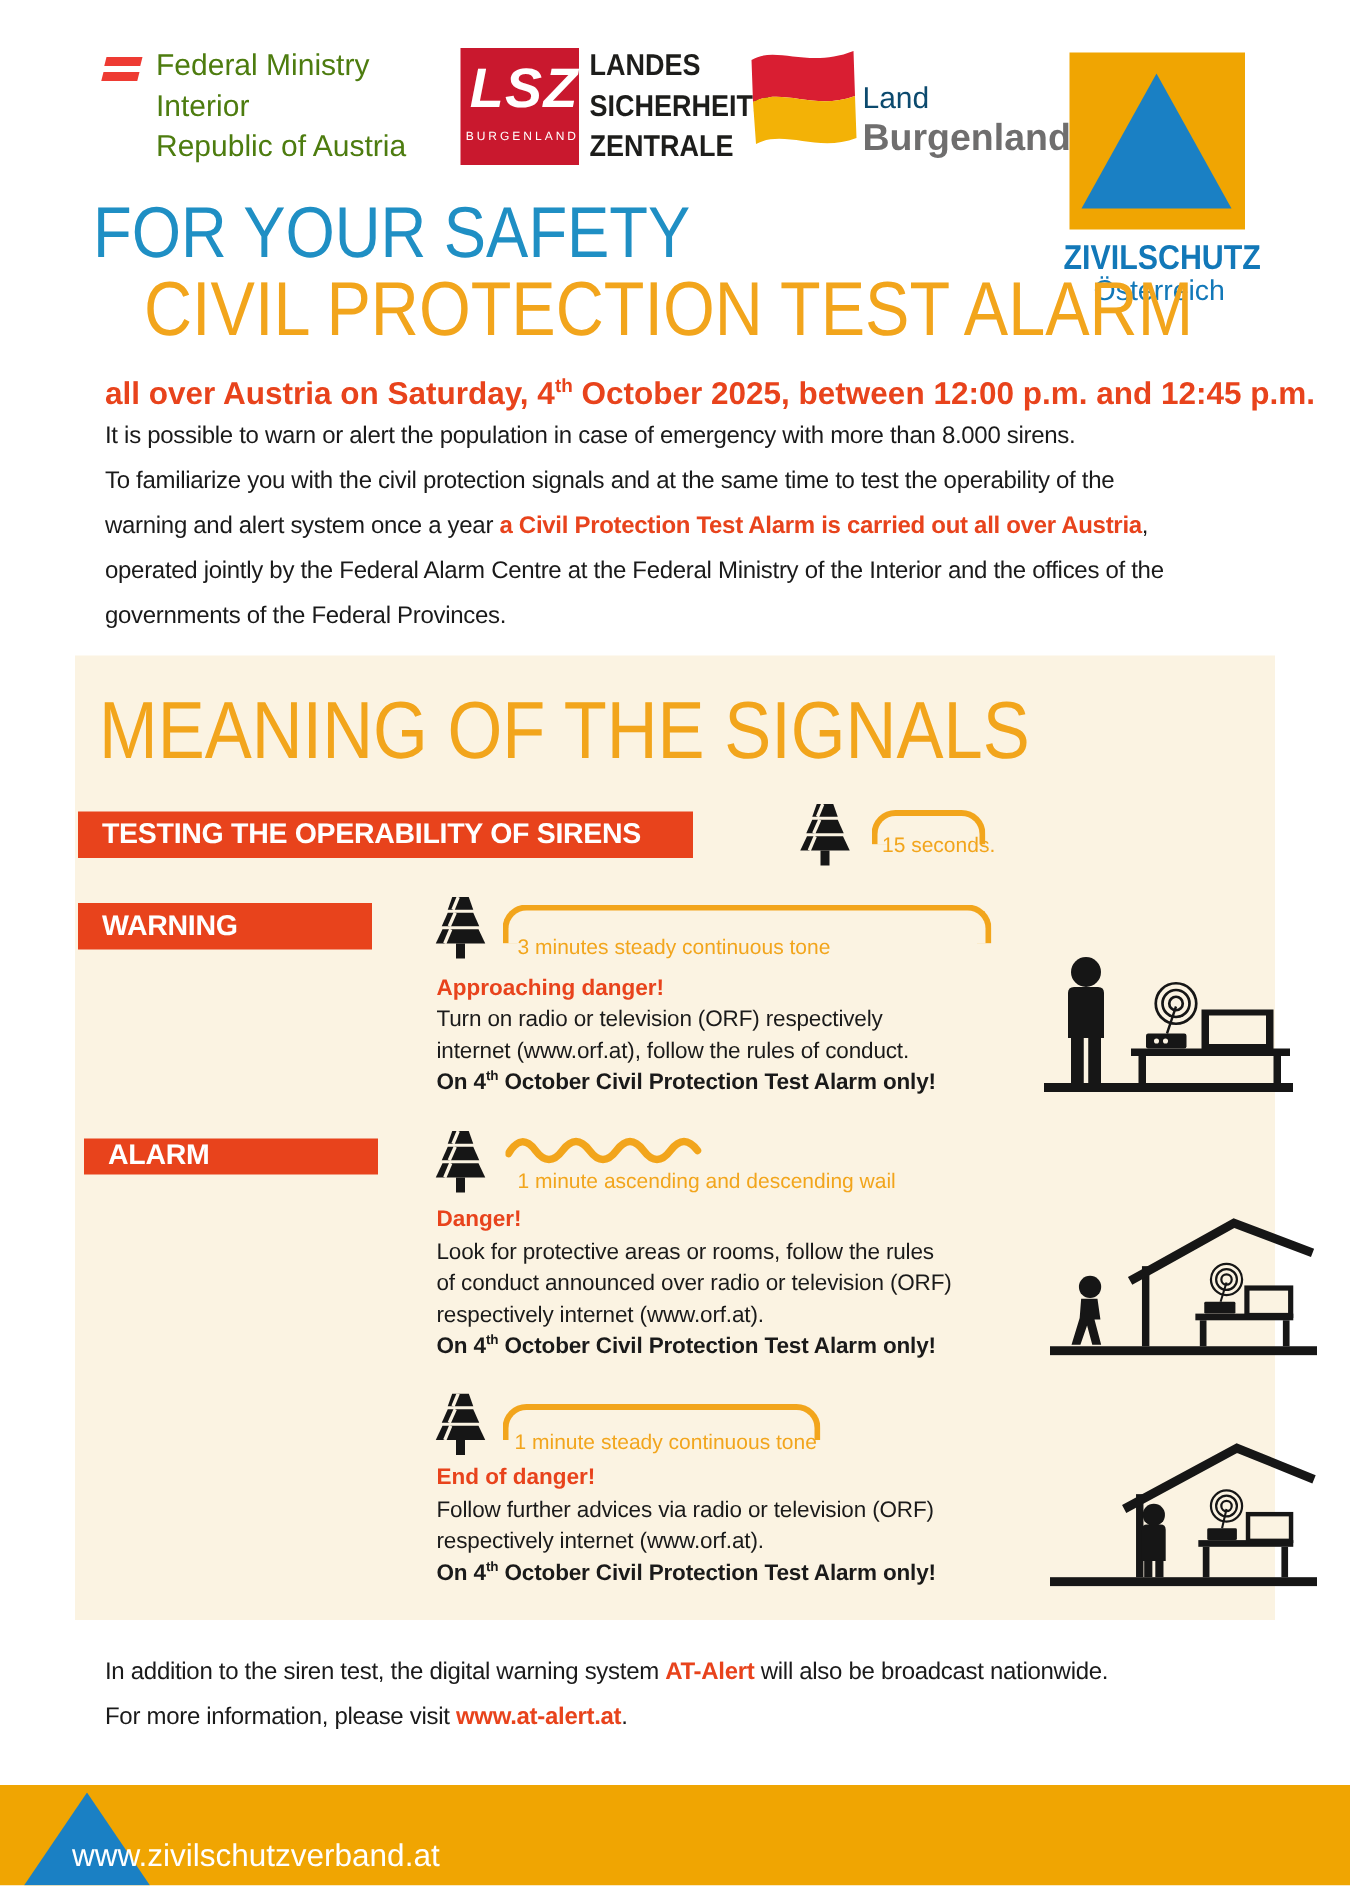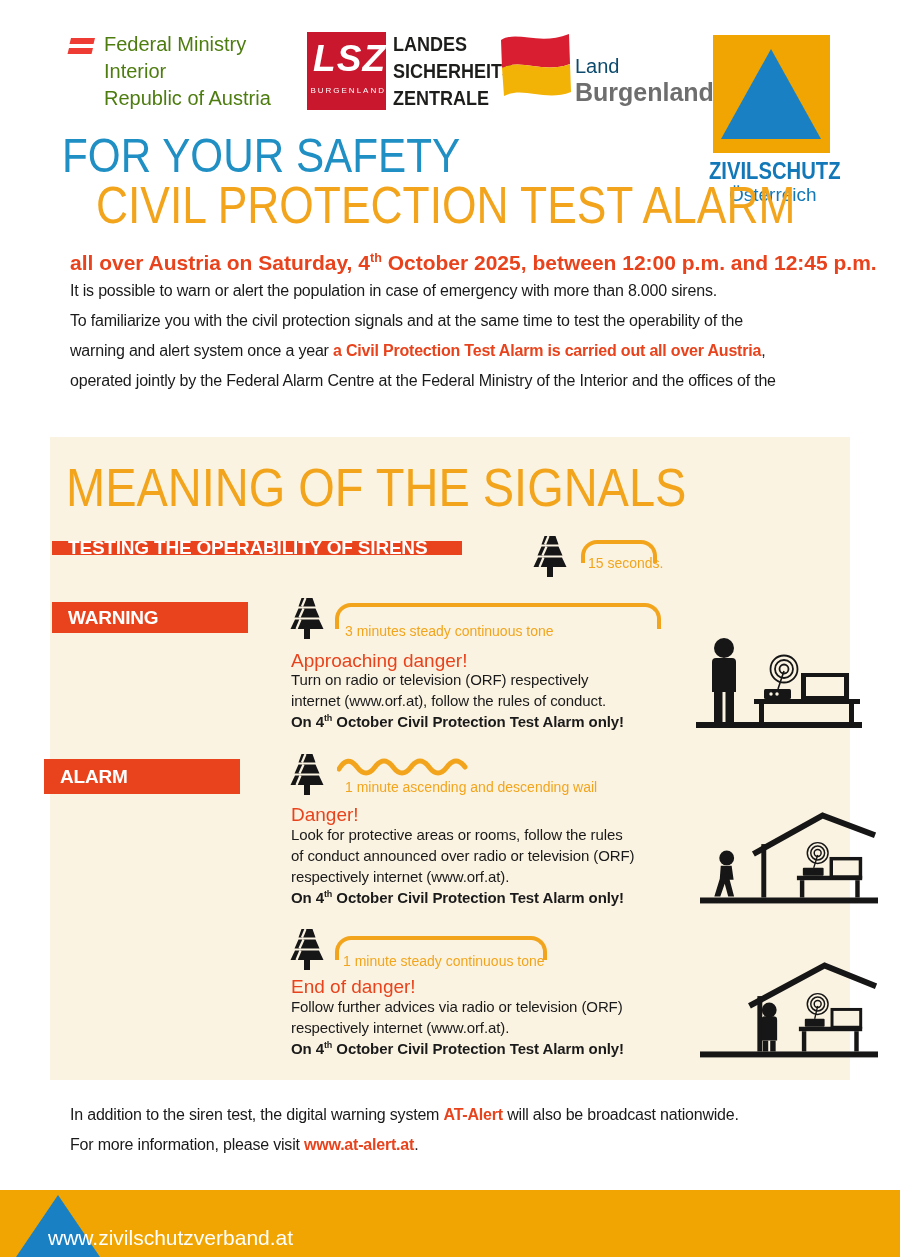--- a/index.html
+++ b/index.html
@@ -42,21 +42,21 @@
   .introline{font-size:16px;letter-spacing:-0.2px;}
   .dateline{font-size:21px;font-weight:bold;color:var(--accent-red);}
   .redseg{color:var(--accent-red);font-weight:bold;}
 
   
   .panel{background:var(--panel-beige);}
   .sigbar{background:var(--accent-red);color:#fff;font-weight:bold;font-size:19px;letter-spacing:-0.2px;display:flex;align-items:center;padding-left:16px;}
   .bracket{border:4px solid var(--accent-orange);border-bottom:none;border-radius:16px 16px 0 0;}
   .tone{color:var(--accent-orange);font-size:14px;}
   .bodyline{font-size:15px;letter-spacing:-0.1px;}
-  .sighead{font-size:19px;font-weight:normal;color:var(--accent-red);}
+  .sighead{font-size:15px;font-weight:bold;color:var(--accent-red);}
   .sigbold{font-weight:bold;text-align:right;}
 
   
   .bottombar{background:var(--logo-orange);}
   .bottomurl{color:#fff;font-size:21px;}
 </style>
 </head>
 <body>
 
 <svg width="0" height="0" style="position:absolute">
@@ -111,25 +111,26 @@
   <div class="abs zs2 nw" style="left:729px;top:184px">Österreich</div>
 
   <div class="abs title1 cond" style="left:62px;top:128px">FOR YOUR SAFETY</div>
   <div class="abs title2 cond" style="left:96px;top:176px">CIVIL PROTECTION TEST ALARM</div>
 
   <div class="abs dateline nw" style="left:70px;top:251px"><span>all over Austria on Saturday, 4</span><sup>th</sup><span> October 2025, between 12:00 p.m. and 12:45 p.m.</span></div>
   <div class="abs introline nw" style="left:70px;top:282px">It is possible to warn or alert the population in case of emergency with more than 8.000 sirens.</div>
   <div class="abs introline nw" style="left:70px;top:312px">To familiarize you with the civil protection signals and at the same time to test the operability of the</div>
   <div class="abs introline nw" style="left:70px;top:342px"><span>warning and alert system once a year </span><span class="redseg">a Civil Protection Test Alarm is carried out all over Austria</span><span>,</span></div>
   <div class="abs introline nw" style="left:70px;top:372px">operated jointly by the Federal Alarm Centre at the Federal Ministry of the Interior and the offices of the</div>
+  <div class="abs introline nw" style="left:70px;top:402px">governments of the Federal Provinces.</div>
 
   <div class="abs panel" style="left:50px;top:437px;width:800px;height:643px"></div>
   <div class="abs heading cond" style="left:66px;top:456px">MEANING OF THE SIGNALS</div>
 
-  <div class="abs sigbar" style="left:52px;top:541px;width:410px;height:14px">
+  <div class="abs sigbar" style="left:52px;top:541px;width:410px;height:31px">
       <span>TESTING THE OPERABILITY OF SIRENS</span>
     </div>
   <svg class="abs" style="left:533px;top:536px" width="34" height="44">
       <use href="#siren"></use>
     </svg>
   <div class="abs bracket" style="left:581px;top:540px;width:76px;height:23px"></div>
   <div class="abs tone nw" style="left:588px;top:555px">15 seconds.</div>
 
   <div class="abs sigbar" style="left:52px;top:602px;width:196px;height:31px">
       <span>WARNING</span>
@@ -160,21 +161,21 @@
     <circle cx="75" cy="58" r="1.7" fill="#fbf3e2"></circle>
       <circle cx="81" cy="58" r="1.7" fill="#fbf3e2"></circle>
     <g fill="none" stroke="#161616">
       <line x1="82" y1="53" x2="88" y2="35" stroke-width="1.6"></line>
       <circle cx="88" cy="33" r="4.5" stroke-width="1.8"></circle>
       <circle cx="88" cy="33" r="9" stroke-width="1.8"></circle>
       <circle cx="88" cy="33" r="13.5" stroke-width="1.8"></circle>
     </g>
   </svg>
 
-  <div class="abs sigbar" style="left:44px;top:759px;width:196px;height:35px">
+  <div class="abs sigbar" style="left:56px;top:759px;width:196px;height:24px">
       <span>ALARM</span>
     </div>
   <svg class="abs" style="left:290px;top:754px" width="34" height="44">
       <use href="#siren"></use>
     </svg>
   <svg class="abs" style="left:337px;top:756px" width="132" height="24" viewBox="0 0 132 24">
     <path d="M2 13 C8 3 14 3 20 11 C26 19 32 19 38 11 C44 3 50 3 56 11 C62 19 68 19 74 11 C80 3 86 3 92 11 C98 19 104 19 110 11 C116 3 122 3 128 11" fill="none" stroke="#f2a51c" stroke-width="5" stroke-linecap="round"></path>
   </svg>
   <div class="abs tone nw" style="left:345px;top:779px">1 minute ascending and descending wail</div>
   <div class="abs sighead nw" style="left:291px;top:804px">Danger!</div>

